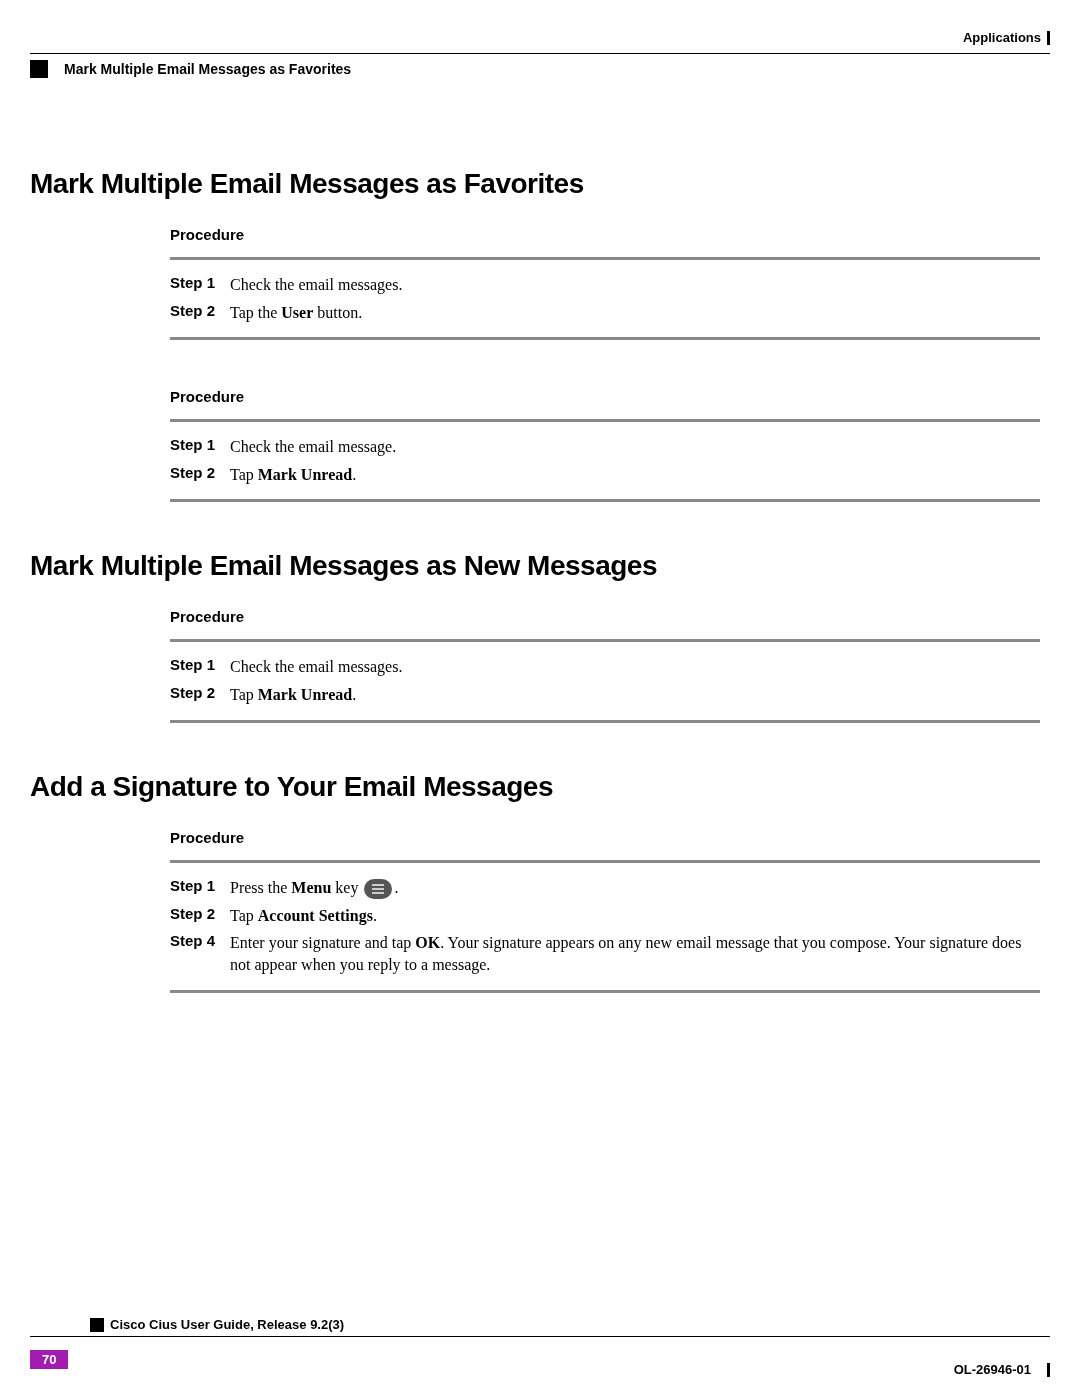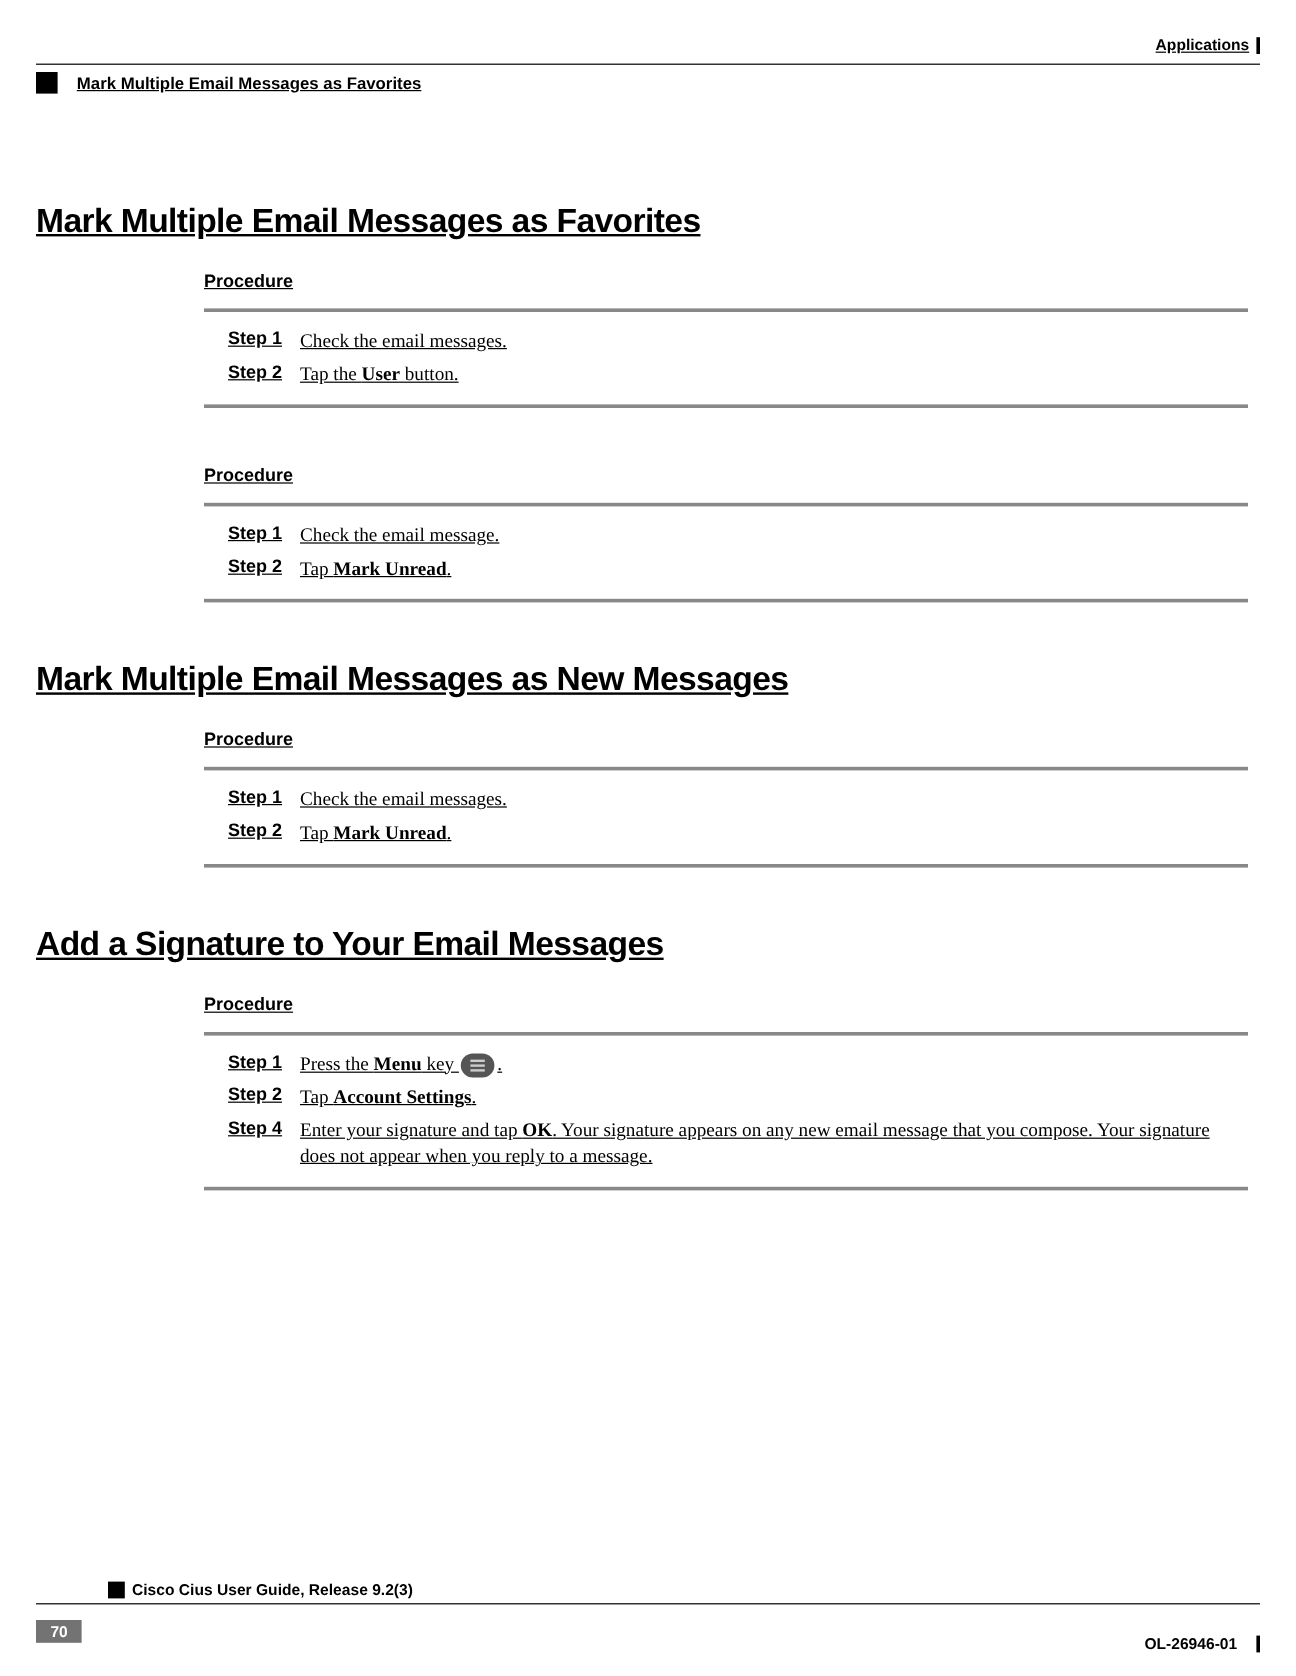--- a/index.html
+++ b/index.html
@@ -6,21 +6,20 @@
   body {
     width: 1080px;
     height: 1397px;
     background: #ffffff;
     font-family: "Times New Roman", Times, serif;
     color: #000;
     position: relative;
   }
   .page {
     padding: 30px 30px 15px 30px;
-    text-decoration: underline;
   }
   .top-header {
     display: flex;
     justify-content: space-between;
     align-items: flex-start;
     font-family: Arial, Helvetica, sans-serif;
     font-weight: bold;
     font-size: 13px;
     margin-bottom: 8px;
   }
@@ -91,21 +90,20 @@
     display: flex;
     align-items: flex-start;
     margin-bottom: 6px;
   }
   .step-label {
     font-family: Arial, Helvetica, sans-serif;
     font-weight: bold;
     font-size: 15px;
     width: 60px;
     flex-shrink: 0;
-    margin-left: 20px;
   }
   .step-text {
     font-size: 16px;
     line-height: 1.35;
   }
   .step-text .bold {
     font-weight: bold;
   }
   .menu-icon {
     display: inline-flex;
@@ -152,21 +150,21 @@
   }
   .footer-bottom {
     display: flex;
     justify-content: space-between;
     align-items: center;
     font-family: Arial, Helvetica, sans-serif;
     font-weight: bold;
     font-size: 13px;
   }
   .page-num-box {
-    background: #737373;
+    background: #a21caf;
     color: #fff;
     padding: 2px 12px;
     font-size: 13px;
   }
   .footer-right {
     display: flex;
     align-items: center;
     gap: 16px;
     margin-top: 21px;
   }

